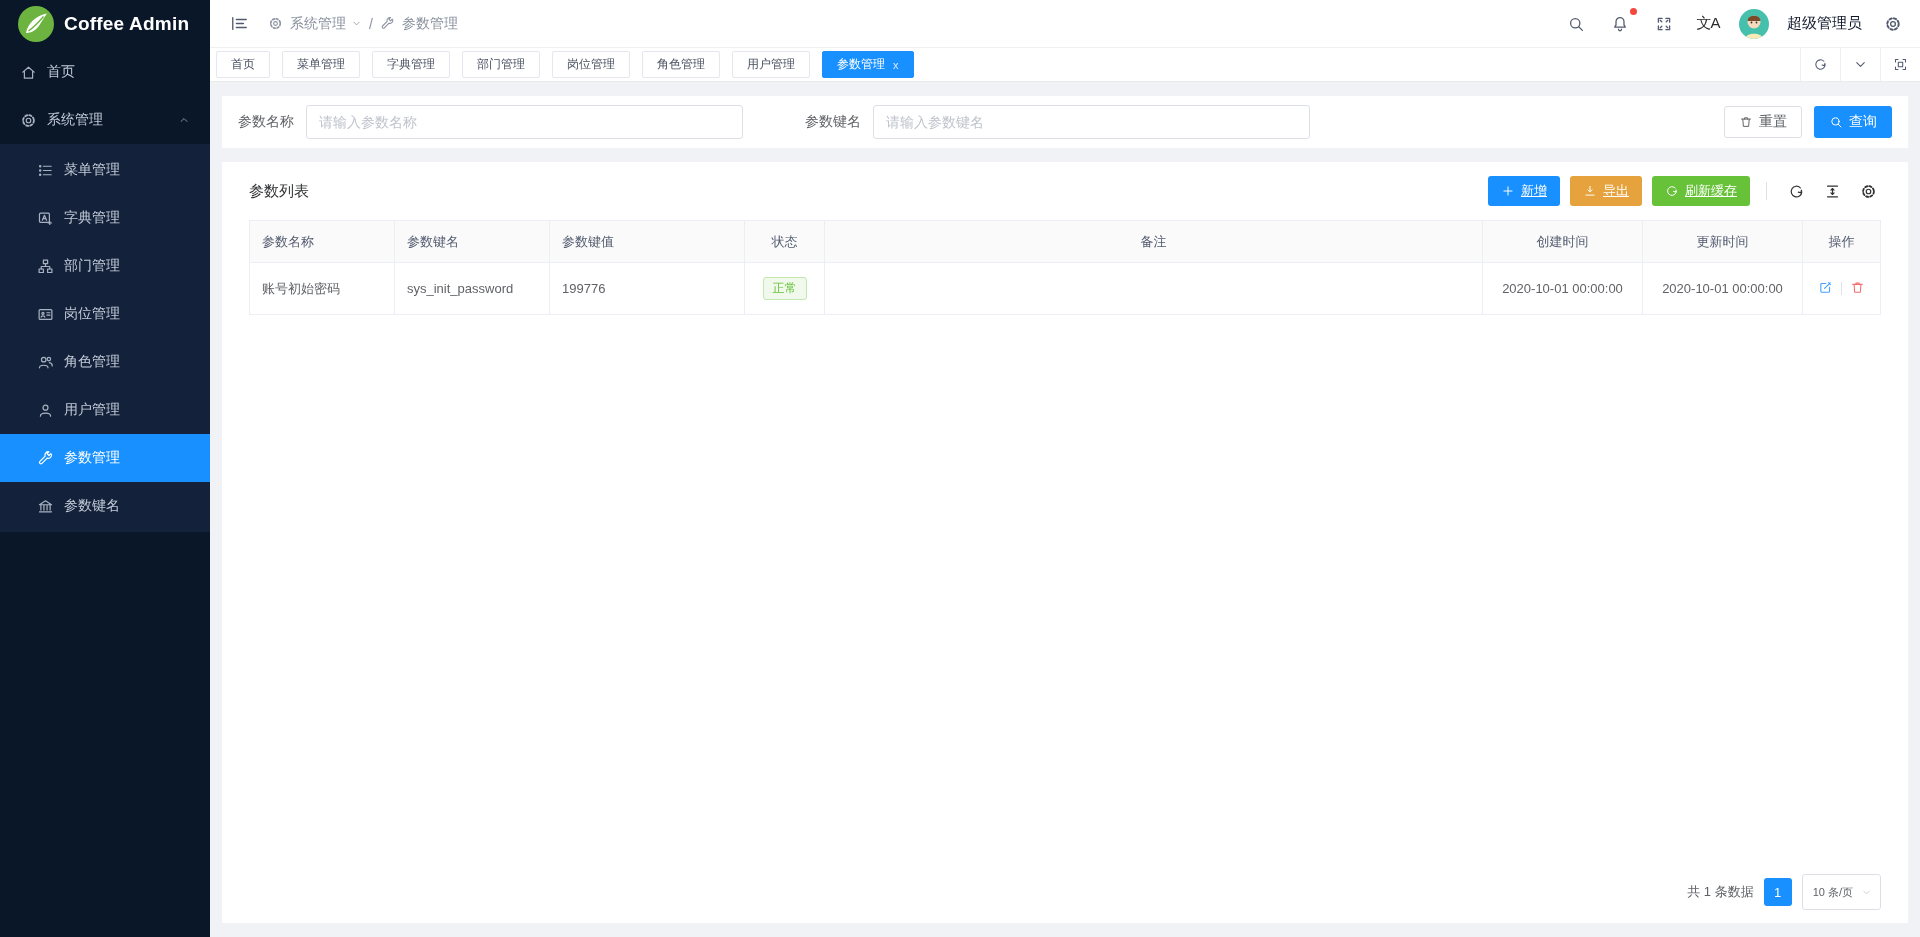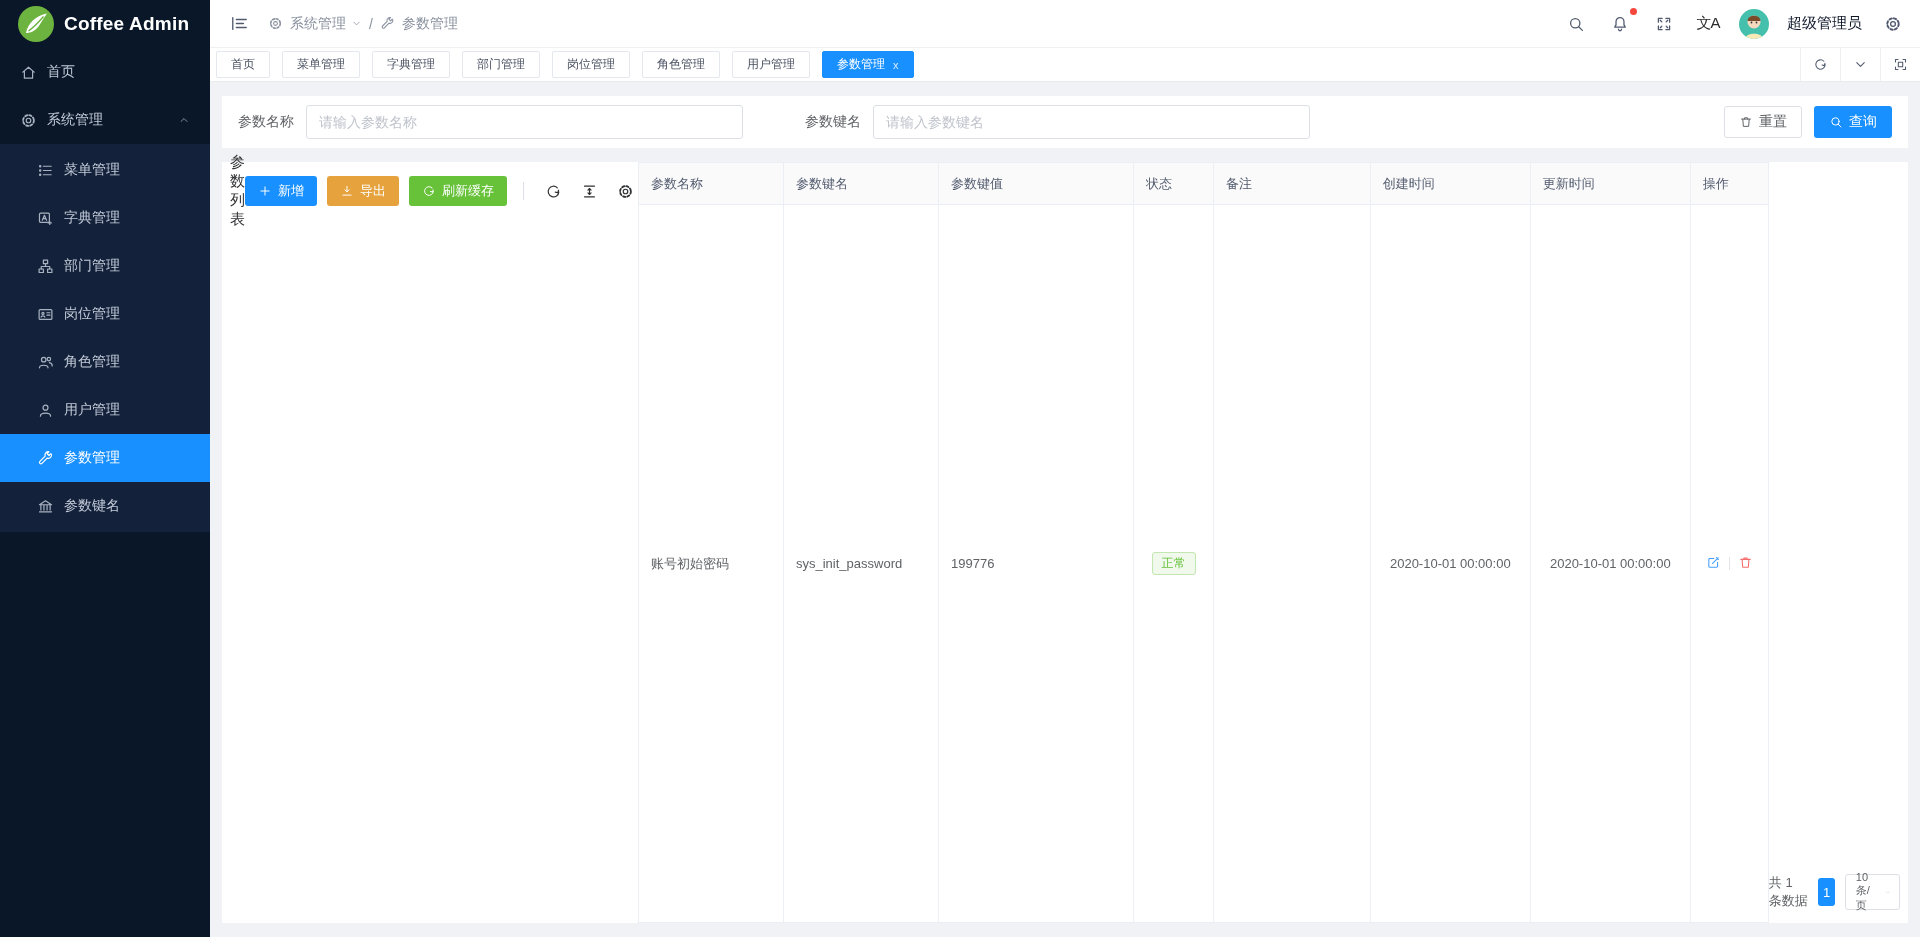--- a/index.html
+++ b/index.html
@@ -56,34 +56,34 @@
   .f-input { width:437px; height:34px; border:1px solid #dcdfe6; border-radius:3px; padding:0 12px; font-size:14px; color:#606266; outline:none; font-family:inherit; }
   .f-input::placeholder { color:#bfc3cc; }
   .gap2 { margin-left:62px; }
   .form-btns { margin-left:auto; display:flex; gap:12px; }
   .btn { display:inline-flex; align-items:center; justify-content:center; gap:6px; height:32px; padding:0 14px; border-radius:3px; font-size:14px; cursor:pointer; border:1px solid transparent; white-space:nowrap; }
   .btn svg { width:14px; height:14px; }
   .btn-plain { background:#fff; border-color:#dcdfe6; color:#606266; }
   .btn-primary { background:#1890ff; color:#fff; }
 
   
-  .list-card { flex:1; display:flex; padding:0 8px; min-height:0; }
+  .list-card { flex:1; display:flex; flex-direction:column; padding:0 27px; min-height:0; }
   .card-head { height:58px; display:flex; align-items:center; }
   .card-title { font-size:15px; color:#303133; }
   .head-actions { margin-left:auto; display:flex; align-items:center; gap:10px; }
-  .btn-sm { height:30px; padding:0 12px; font-size:13px; }
+  .btn-sm { height:30px; padding:0 12px; font-size:13px;text-decoration:underline; }
   .btn-warning { background:#e6a23c; color:#fff; }
   .btn-success { background:#67c23a; color:#fff; }
   .vdivider { width:1px; height:18px; background:#dcdfe6; margin:0 6px; }
   .icon-btn { width:26px; height:26px; display:flex; align-items:center; justify-content:center; color:#303133; cursor:pointer; }
   .icon-btn svg { width:17px; height:17px; }
 
   table.grid { width:100%; border-collapse:collapse; table-layout:fixed; }
   .grid th, .grid td { border:1px solid #ebeef5; font-size:13px; padding:0 12px; }
-  .grid th { height:42px; background:#fafafa; color:#515a6e; font-weight:normal; text-align:left; }
+  .grid th { height:42px; background:#fafafa; color:#515a6e; font-weight:normal; text-align:center; }
   .grid td { height:52px; color:#606266; text-align:center; }
   .grid th.al, .grid td.al { text-align:left; }
   .tag-success { display:inline-block; padding:3px 9px; font-size:12px; color:#67c23a; background:#f0f9eb; border:1px solid #c2e7b0; border-radius:3px; line-height:1.2; }
   .op-cell { display:flex; align-items:center; justify-content:center; gap:8px; }
   .op-edit { color:#409eff; cursor:pointer; } .op-del { color:#f56c6c; cursor:pointer; }
   .op-cell svg { width:15px; height:15px; }
   .op-sep { width:1px; height:13px; background:#e0e3e8; }
 
   .card-footer { margin-top:auto; height:56px; display:flex; align-items:center; justify-content:flex-end; gap:10px; padding-bottom:6px; }
   .total-text { color:#606266; font-size:13px; }

